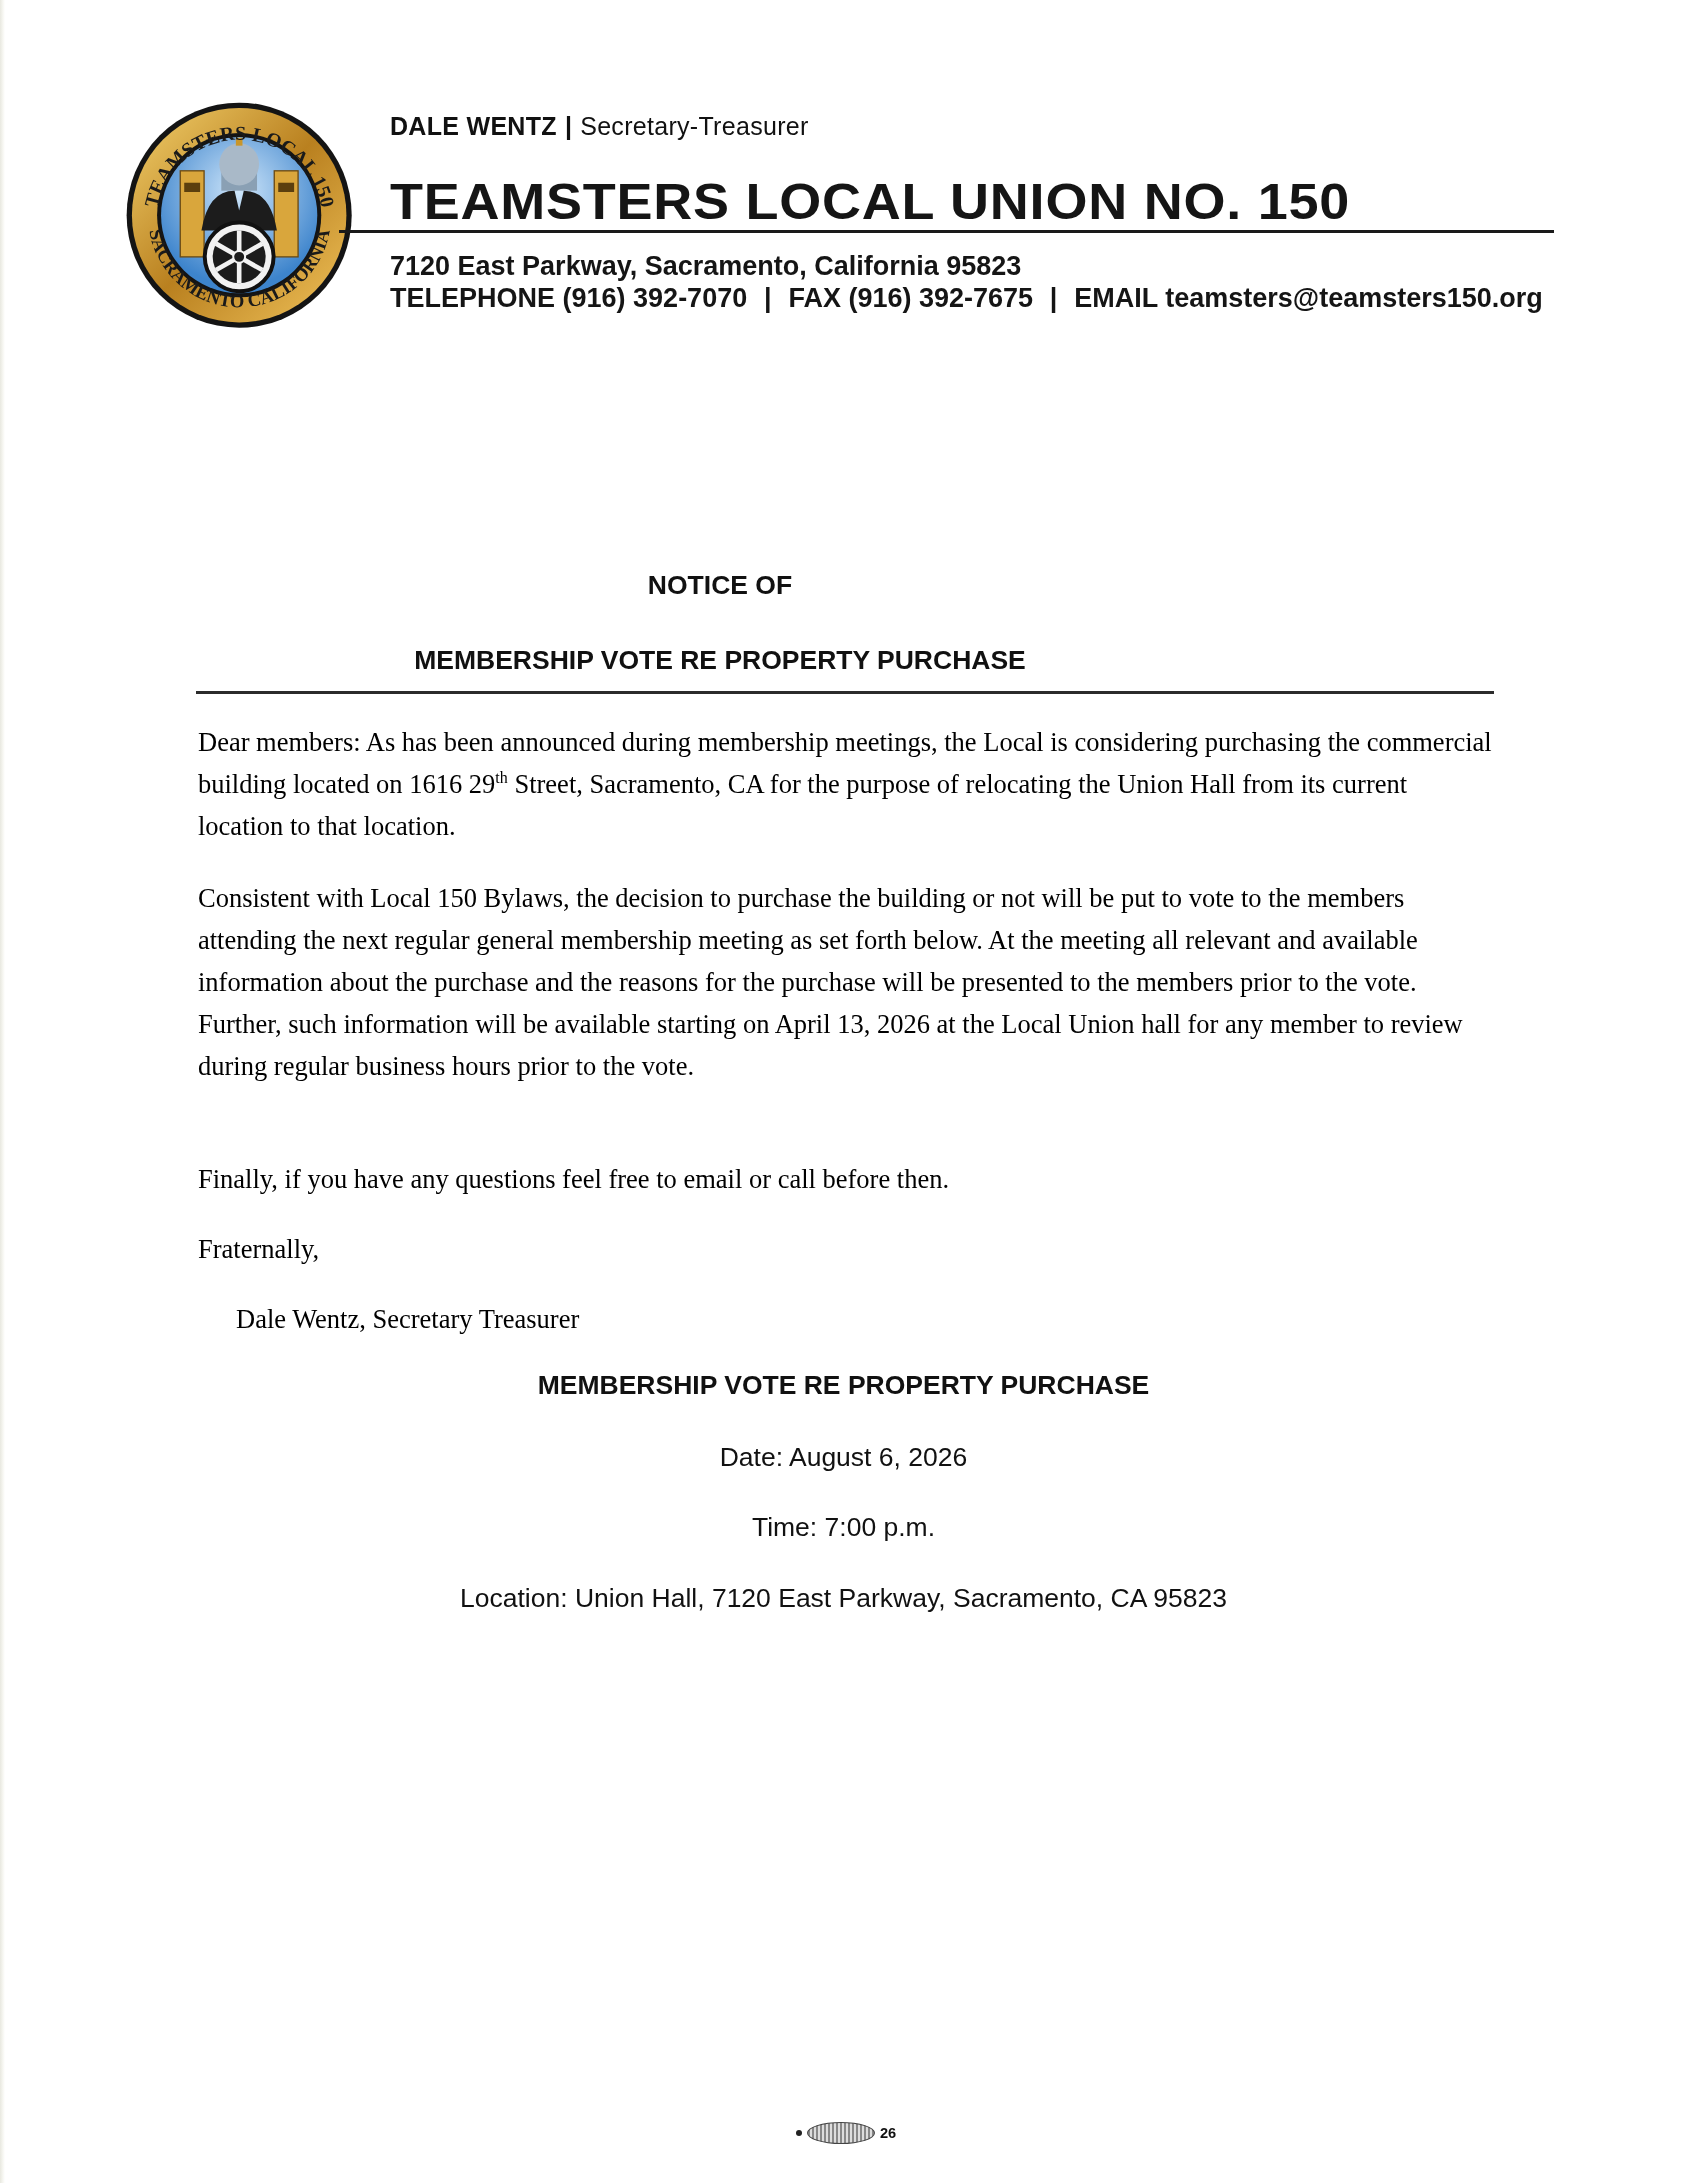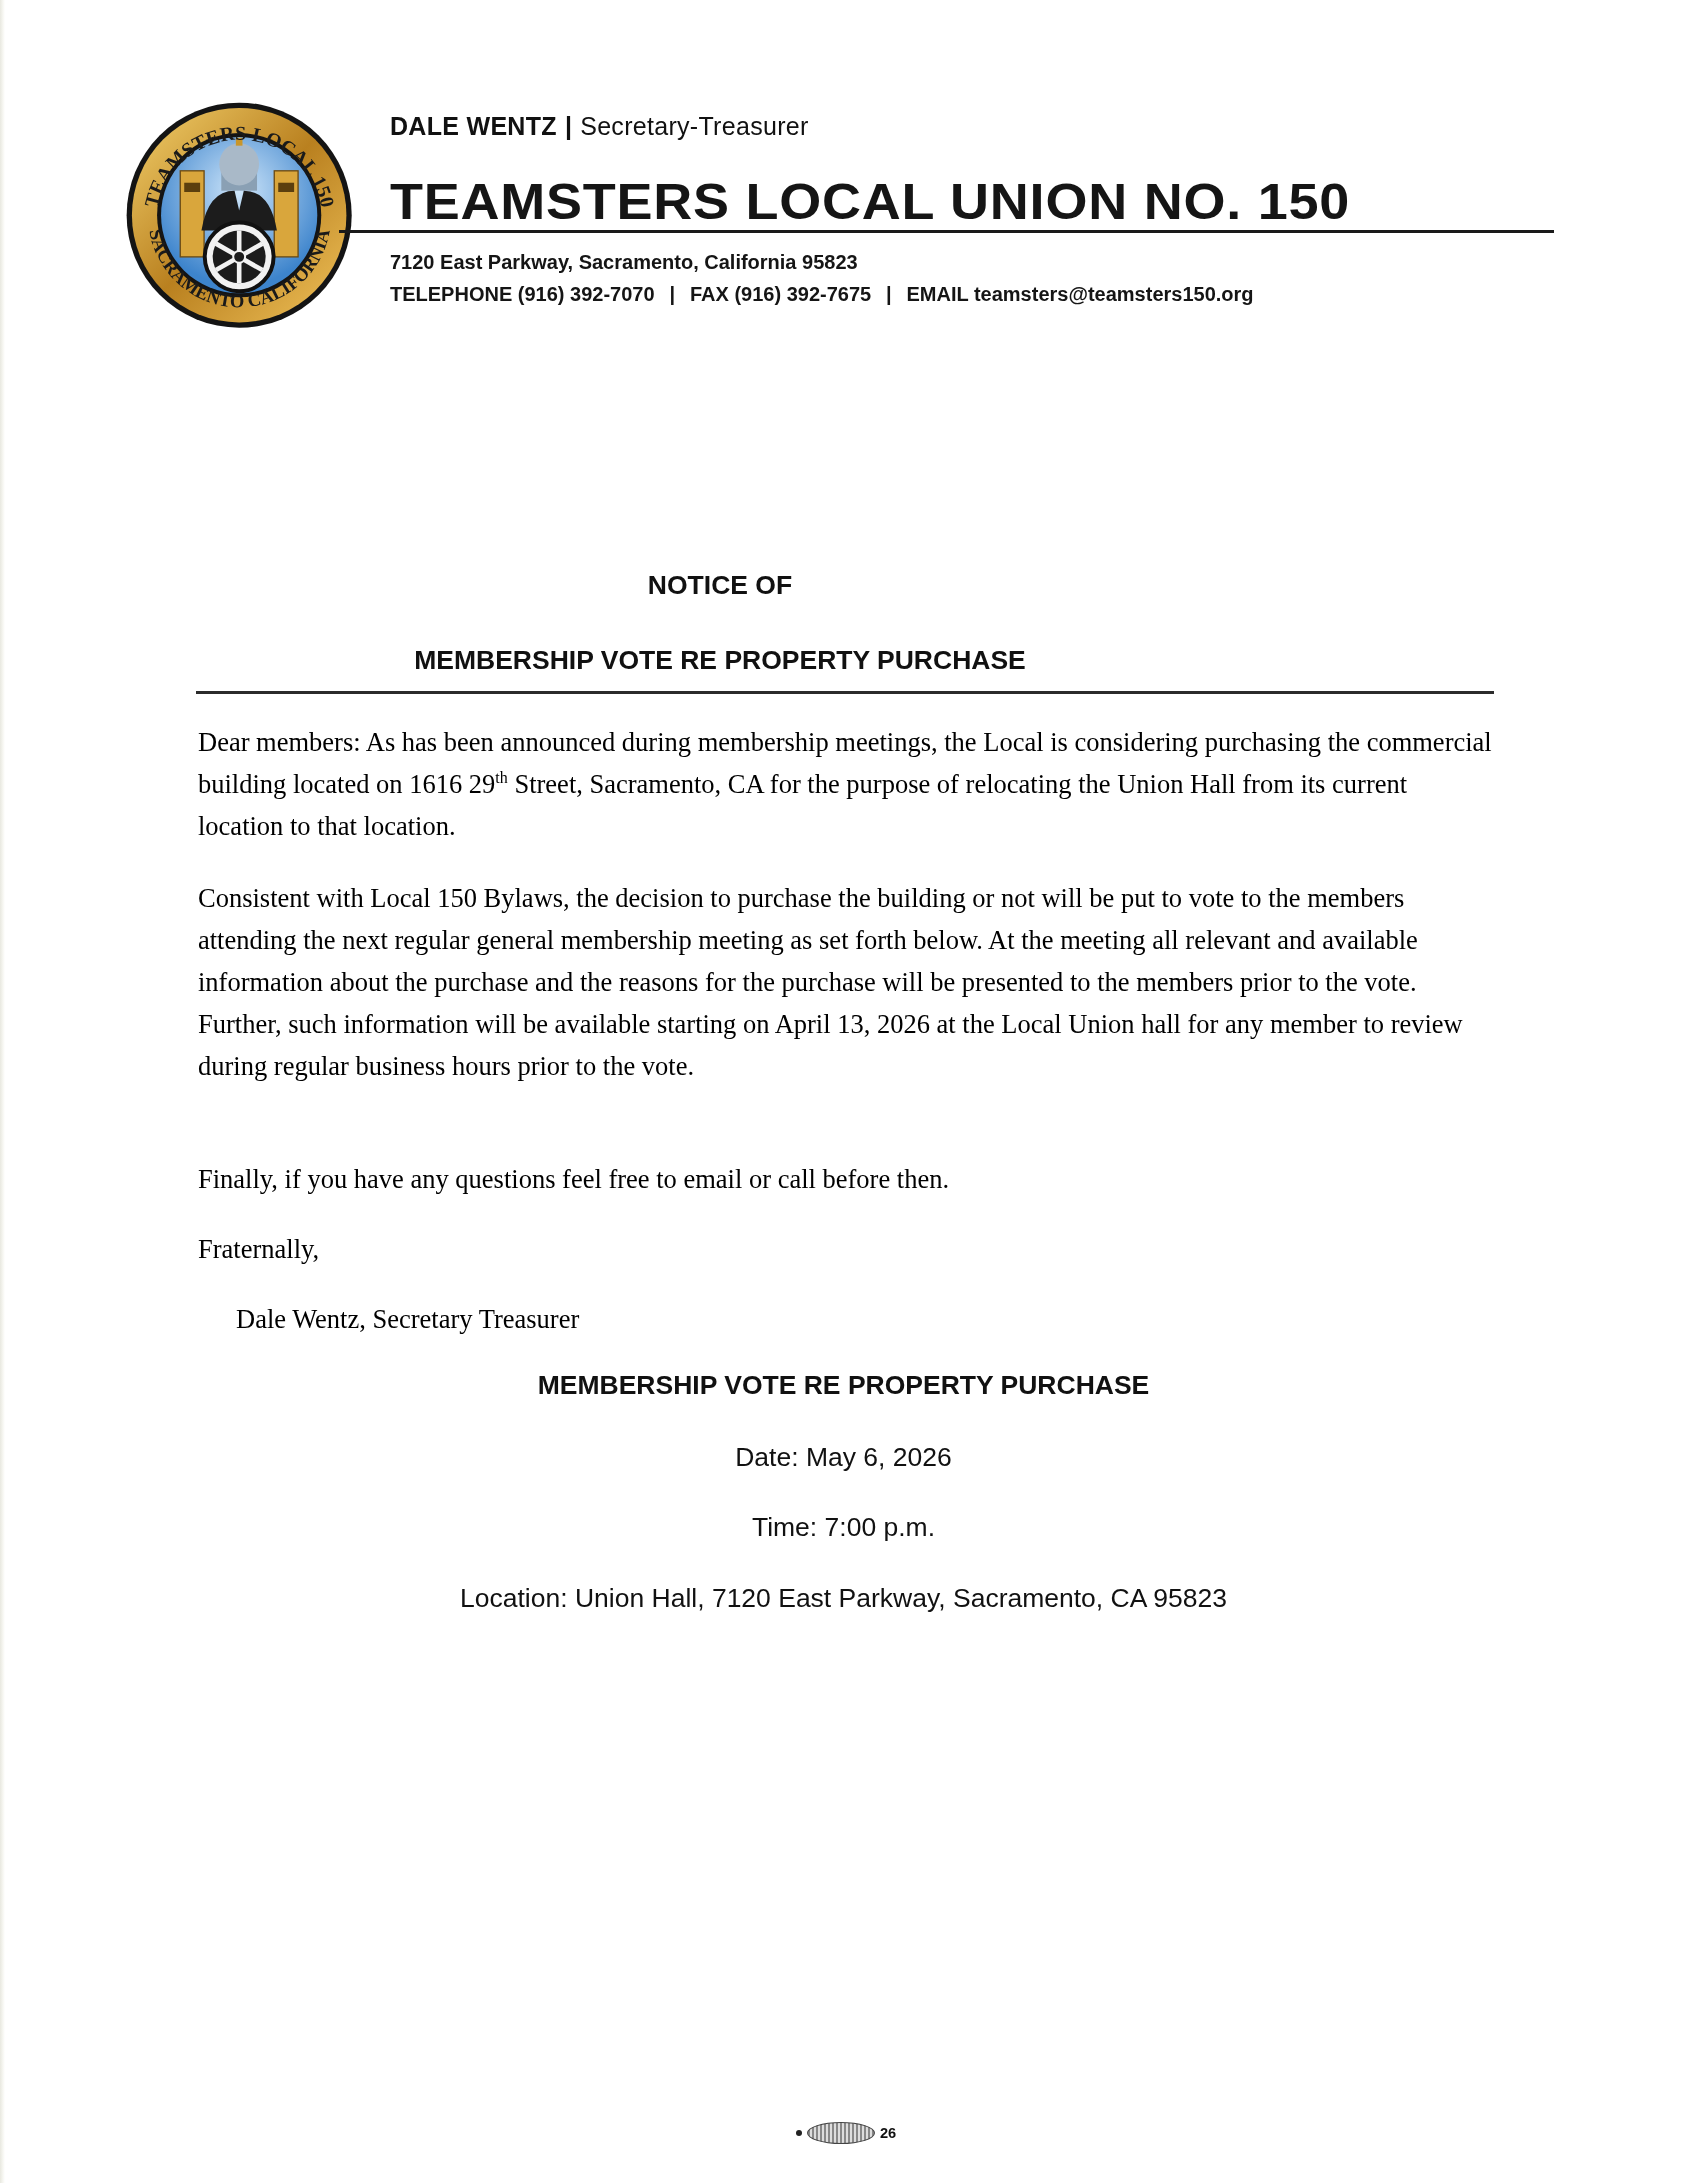--- a/index.html
+++ b/index.html
@@ -55,21 +55,21 @@
     .lh-rule {
       position: absolute;
       left: 339px; top: 230px;
       width: 1215px; height: 3.3px;
       background: #1a1a1a;
     }
     .lh-addr, .lh-contact {
       position: absolute;
       left: 390px;
       font-family: "Liberation Sans", sans-serif;
-      font-size: 20px;
+      font-size: 27px;
       font-weight: 700;
       white-space: nowrap;
       color: #151515;
     }
     .lh-addr { top: 251px; }
     .lh-contact { top: 283px; }
     .lh-contact .email { font-weight: 700; }
     .lh-contact .bar { margin: 0 9.3px; }
 
     
@@ -216,21 +216,21 @@
 <div class="title-rule"></div>
 
 <div class="para p1"><span>Dear members:  As has been announced during membership meetings, the Local is considering purchasing the commercial building located on 1616 29</span><sup>th</sup><span> Street, Sacramento, CA for the purpose of relocating the Union Hall from its current location to that location.</span></div>
 
 <div class="para p2">Consistent with Local 150 Bylaws, the decision to purchase the building or not will be put to vote to the members attending the next regular general membership meeting as set forth below.  At the meeting all relevant and available information about the purchase and the reasons for the purchase will be presented to the members prior to the vote.  Further, such information will be available starting on April 13, 2026 at the Local Union hall for any member to review during regular business hours prior to the vote.</div>
 <div class="para p3">Finally, if you have any questions feel free to email or call before then.</div>
 <div class="para p4">Fraternally,</div>
 <div class="para p5">Dale Wentz, Secretary Treasurer</div>
 
 <div class="meeting m-title">MEMBERSHIP VOTE RE PROPERTY PURCHASE</div>
-<div class="meeting m-date">Date:  May 6, 2026</div>
+<div class="meeting m-date">Date:  August 6, 2026</div>
 <div class="meeting m-time">Time:  7:00 p.m.</div>
 <div class="meeting m-loc">Location:  Union Hall, 7120 East Parkway, Sacramento, CA 95823</div>
 
 <div class="union-bug">
   <span class="dot"></span>
   <span class="oval"></span>
   <span class="num">26</span>
 </div>
 
 

